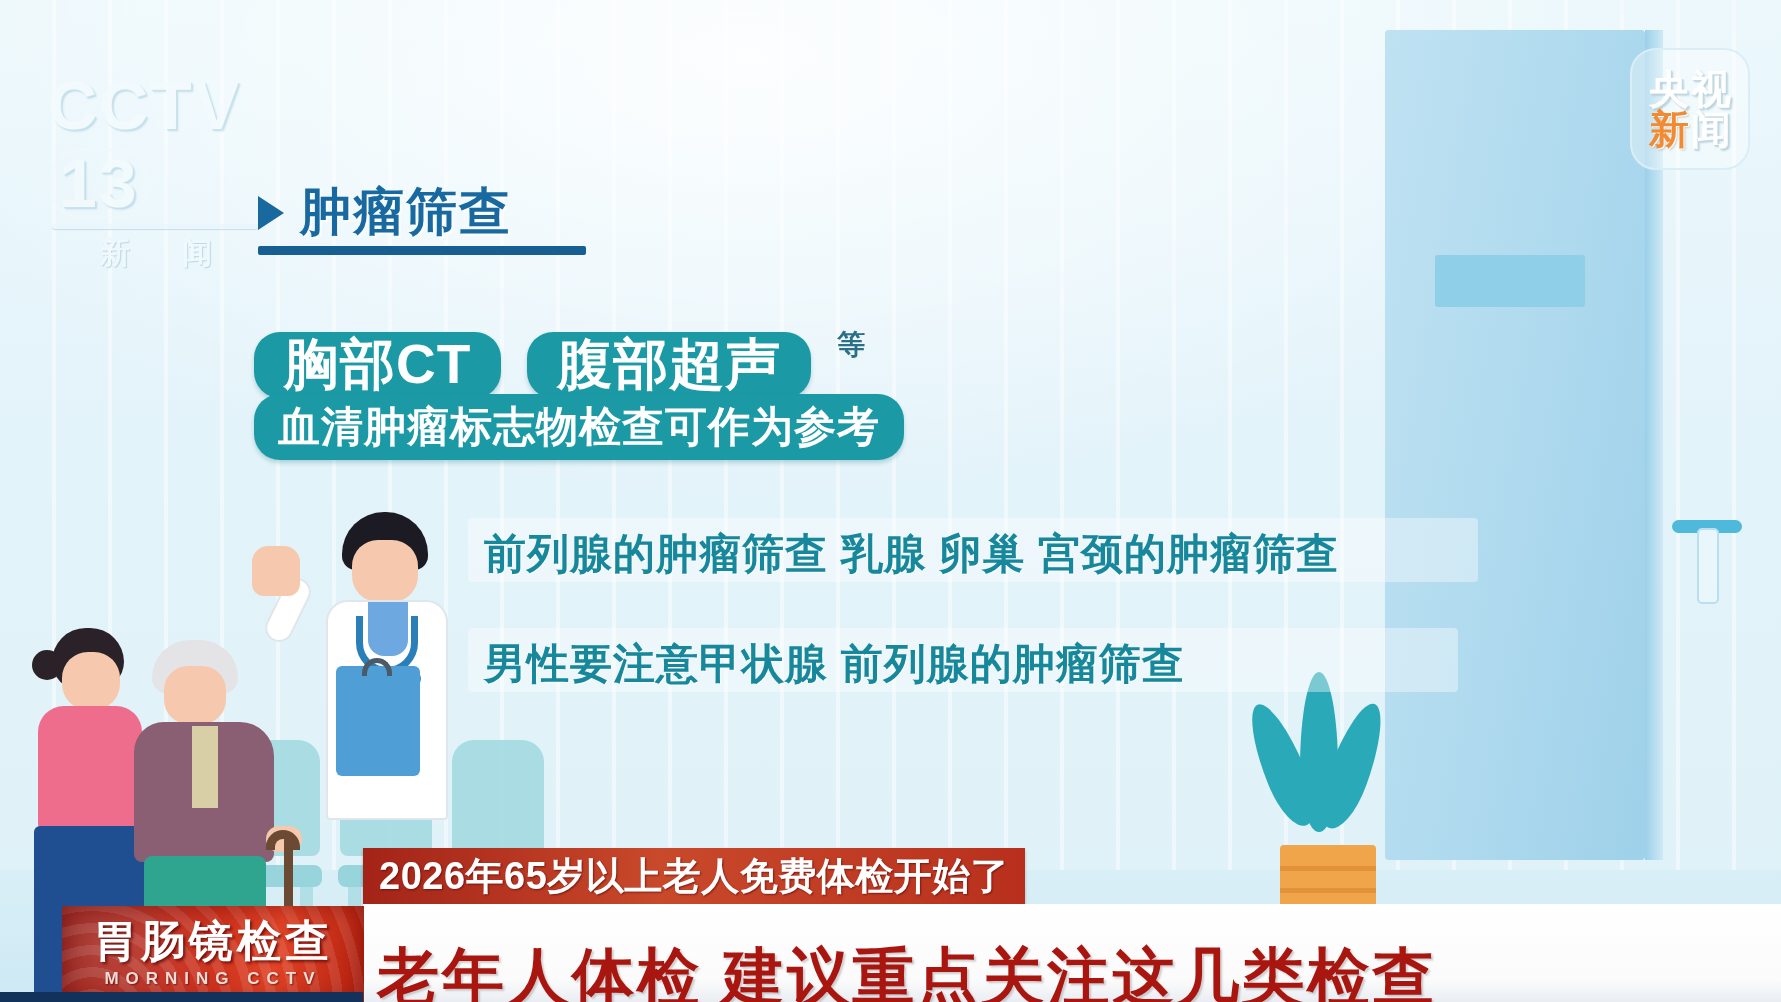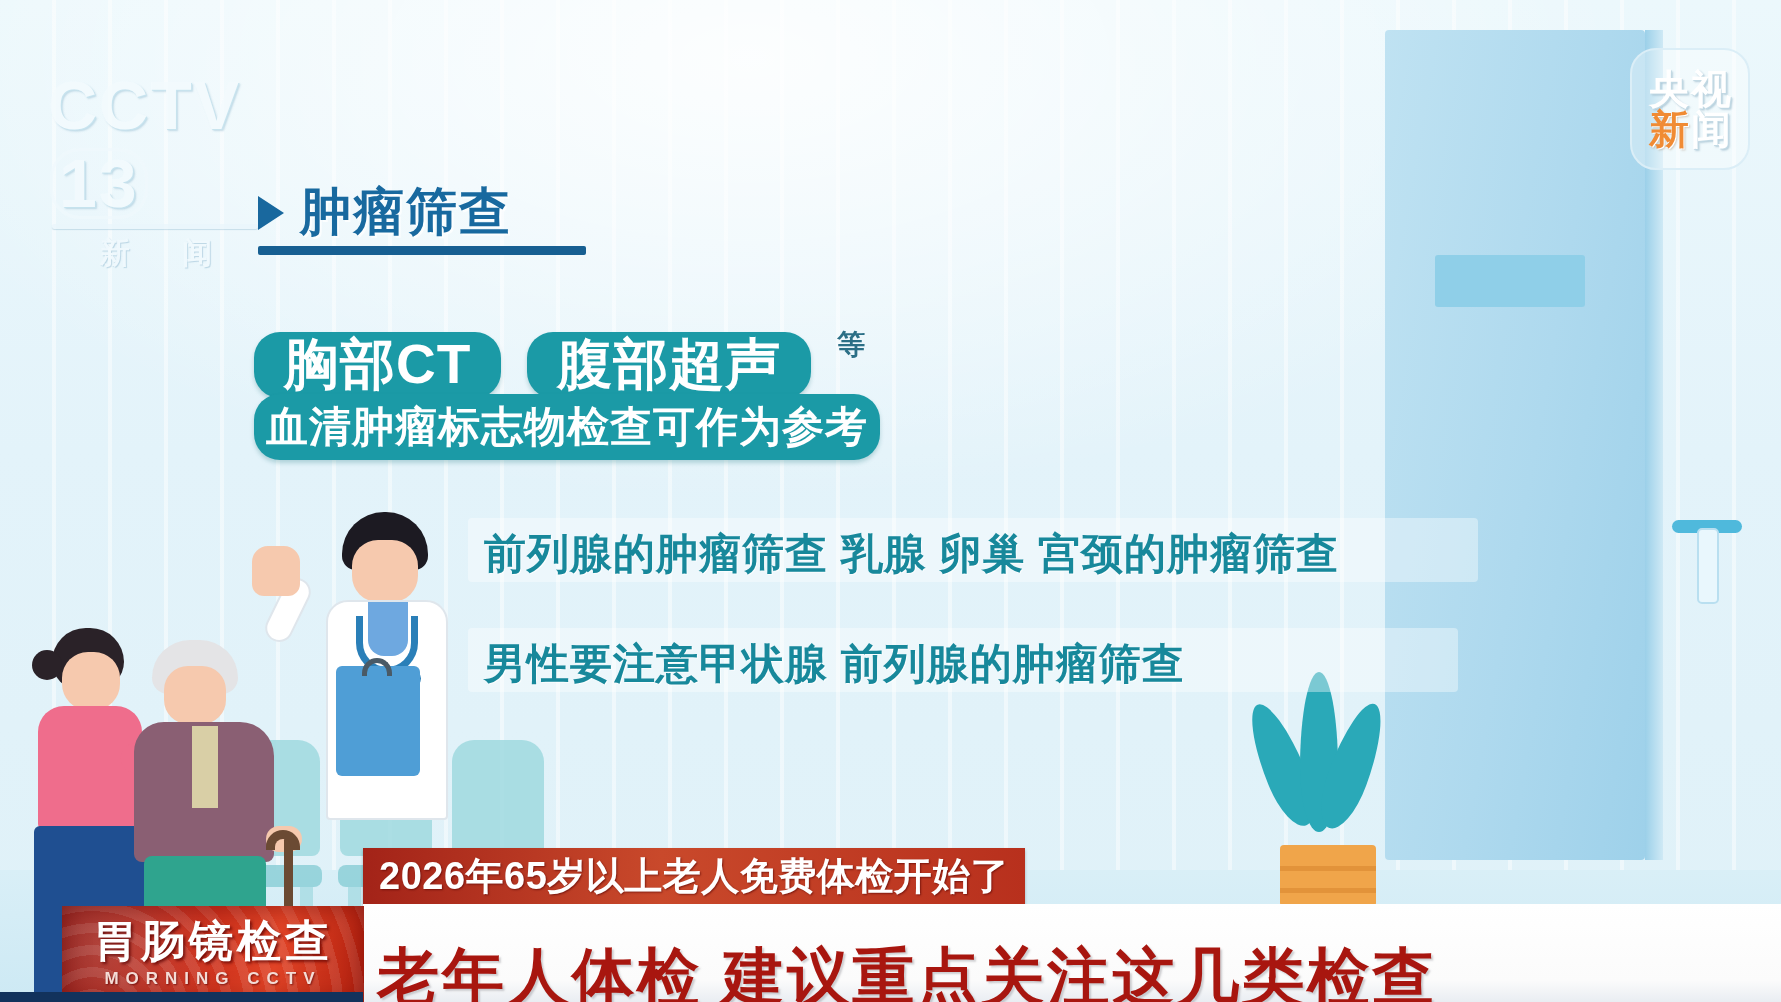--- a/index.html
+++ b/index.html
@@ -120,21 +120,21 @@
     position:absolute;left:258px;top:246px;width:328px;height:9px;
     background:#175f92;border-radius:2px;
   }
   .pill-row{position:absolute;display:flex;align-items:center;gap:26px;}
   .pill{
     background:#1b9aa6;border-radius:26px;color:#fff;font-weight:700;
     display:flex;align-items:center;justify-content:center;
     box-shadow:0 3px 4px rgba(20,110,120,.25);
   }
   .pill.r1{height:66px;padding:0 30px;font-size:55px;letter-spacing:1px;margin-top:40px;}
-  .pill.r2{height:66px;padding:0 12px;font-size:42px;letter-spacing:1px;}
+  .pill.r2{height:66px;padding:0 24px;font-size:42px;letter-spacing:1px;}
   .deng{font-size:28px;font-weight:700;color:#2b6f86;}
   .teal-line{
     position:absolute;font-size:42px;font-weight:700;color:#17889b;
     letter-spacing:1px;white-space:nowrap;
     text-shadow:1px 1px 0 rgba(255,255,255,.7);
   }
   .teal-hl{
     position:absolute;background:rgba(255,255,255,.38);border-radius:4px;
   }
   

